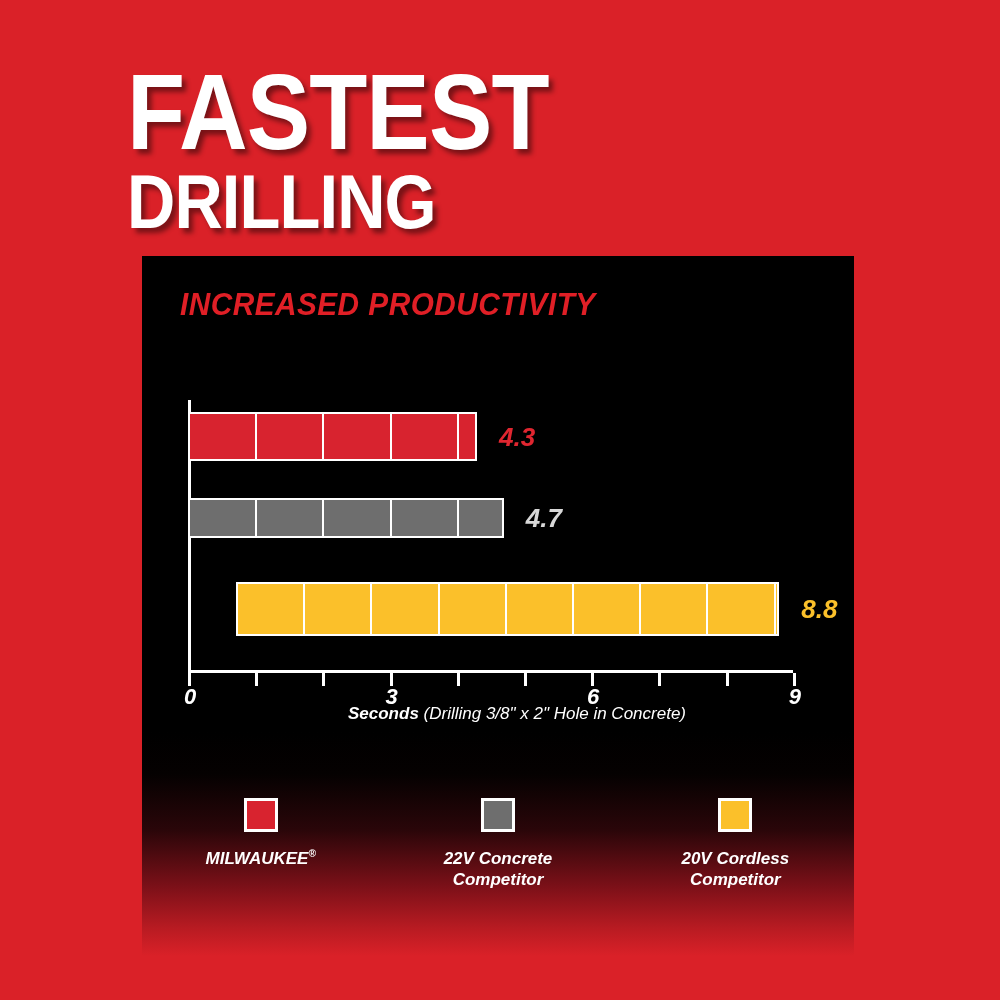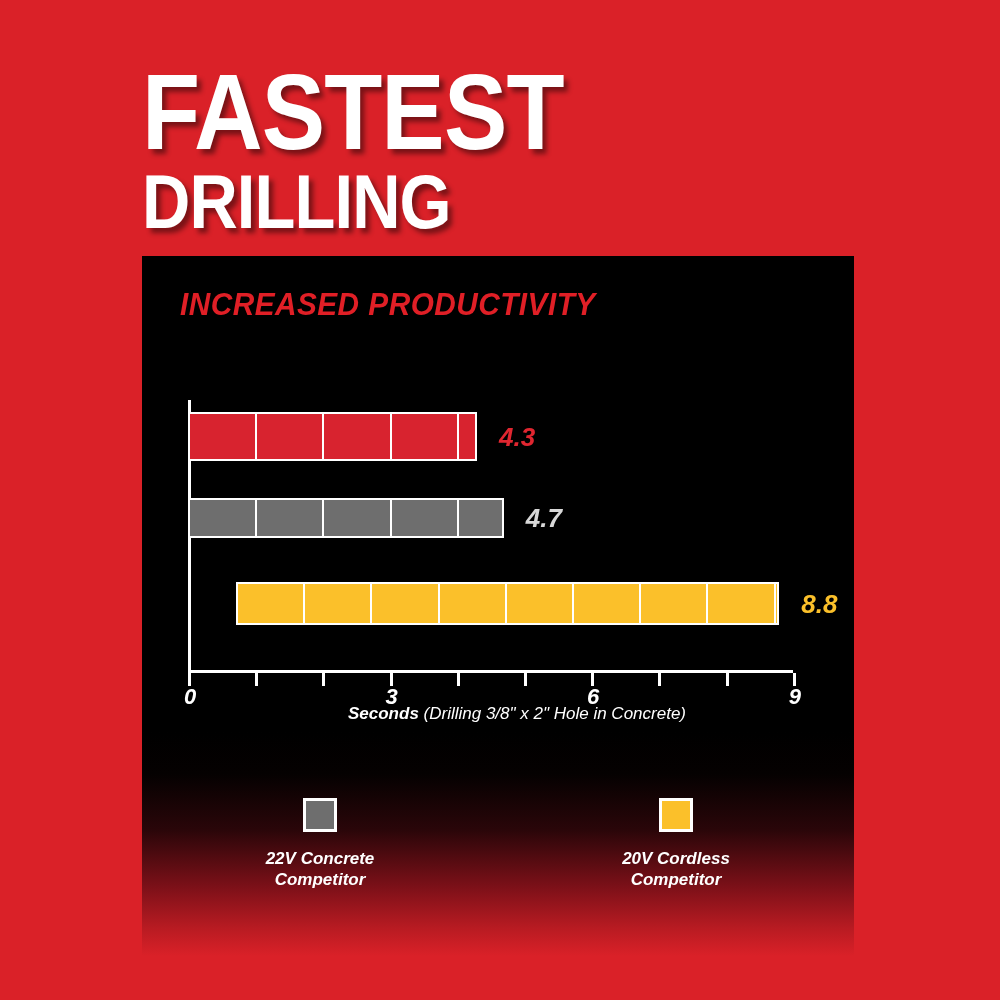--- a/index.html
+++ b/index.html
@@ -5,21 +5,21 @@
   * { margin:0; padding:0; box-sizing:border-box; }
   html,body { width:1000px; height:1000px; }
   body {
     background:#da2128;
     font-family:"Liberation Sans", sans-serif;
     position:relative;
     overflow:hidden;
   }
 
   
-  .headline { position:absolute; left:142px; top:62px; width:760px; }
+  .headline { position:absolute; left:127px; top:62px; width:760px; }
   .headline .line1,
   .headline .line2 {
     color:#ffffff;
     font-weight:bold;
     line-height:0.92;
     letter-spacing:-1px;
     transform:scaleX(0.88);
     transform-origin:left center;
     text-shadow:5px 5px 6px rgba(0,0,0,0.45);
     white-space:nowrap;
@@ -183,21 +183,21 @@
         <div class="bar-row" style="top: 242px; height: 40px; width: 315.84px;">
           <div class="bar" style="background: rgb(110, 110, 110);">
             <div class="seg" style="width: 67.2px; flex: 0 0 67.2px;"></div>
             <div class="seg" style="width: 67.2px; flex: 0 0 67.2px;"></div>
             <div class="seg" style="width: 67.2px; flex: 0 0 67.2px;"></div>
             <div class="seg" style="width: 67.2px; flex: 0 0 67.2px;"></div>
             <div class="seg" style="flex: 1 1 auto;"></div>
           </div>
           <div class="bar-value" style="left: 337.84px; color: rgb(216, 216, 216);">4.7</div>
         </div>
-        <div class="bar-row" style="top: 326px; height: 43px; width: 591.36px; padding-left: 48px;">
+        <div class="bar-row" style="top: 326px; height: 54px; width: 591.36px; padding-left: 48px;">
           <div class="bar" style="background: rgb(251, 192, 42);">
             <div class="seg" style="width: 67.2px; flex: 0 0 67.2px;"></div>
             <div class="seg" style="width: 67.2px; flex: 0 0 67.2px;"></div>
             <div class="seg" style="width: 67.2px; flex: 0 0 67.2px;"></div>
             <div class="seg" style="width: 67.2px; flex: 0 0 67.2px;"></div>
             <div class="seg" style="width: 67.2px; flex: 0 0 67.2px;"></div>
             <div class="seg" style="width: 67.2px; flex: 0 0 67.2px;"></div>
             <div class="seg" style="width: 67.2px; flex: 0 0 67.2px;"></div>
             <div class="seg" style="width: 67.2px; flex: 0 0 67.2px;"></div>
             <div class="seg" style="flex: 1 1 auto;"></div>
@@ -206,20 +206,24 @@
         </div>
       </div>
   </div>
 
   <div class="axis-caption">
     <b>Seconds</b><span> (Drilling 3/8" x 2" Hole in Concrete)</span>
   </div>
 
   <div class="legend" id="legend">
       <div class="legend-item">
+        <div class="legend-swatch" style="background: rgb(216, 35, 47);"></div>
+        <div class="legend-label">MILWAUKEE<sup>®</sup></div>
+      </div>
+      <div class="legend-item">
         <div class="legend-swatch" style="background: rgb(110, 110, 110);"></div>
         <div class="legend-label">22V Concrete
 Competitor</div>
       </div>
       <div class="legend-item">
         <div class="legend-swatch" style="background: rgb(251, 192, 42);"></div>
         <div class="legend-label">20V Cordless
 Competitor</div>
       </div>
     </div>

